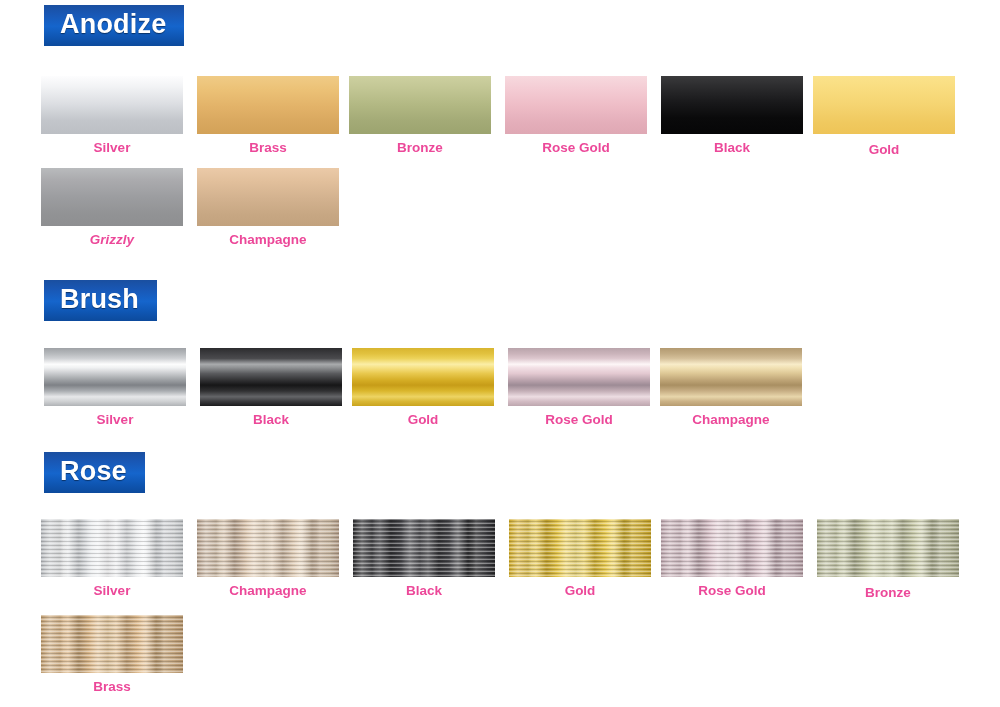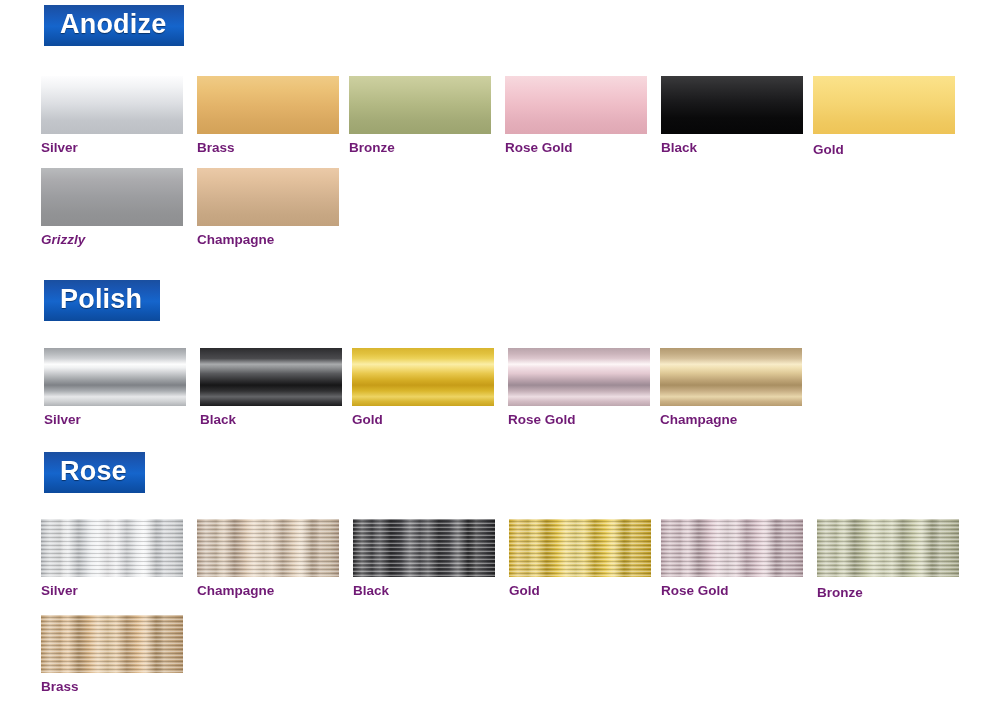--- a/index.html
+++ b/index.html
@@ -53,24 +53,24 @@
   }
   .swatch {
     width: 142px;
     height: 58px;
     display: block;
     position: relative;
     overflow: hidden;
   }
   .caption {
     display: block;
-    text-align: left;
+    text-align: center;
     font-size: 13.5px;
     font-weight: bold;
-    color: #701a75;
+    color: #ec4899;
     font-family: "Liberation Sans", sans-serif;
     margin-top: 6px;
     white-space: nowrap;
     width: 142px;
   }
 
   
   .brushed-lines {
     position: absolute;
     inset: 0;
@@ -140,21 +140,21 @@
           <div class="swatch" style="background: linear-gradient(rgb(185, 187, 189) 0%, rgb(171, 171, 174) 20%, rgb(156, 157, 160) 50%, rgb(146, 147, 149) 78%, rgb(142, 143, 145) 100%);"></div>
           <div class="caption" style="margin-top: 6px; font-style: italic;">Grizzly</div>
         </div>
         <div class="cell" style="left: 197px;">
           <div class="swatch" style="background: linear-gradient(rgb(235, 202, 168) 0%, rgb(226, 192, 156) 22%, rgb(211, 178, 143) 52%, rgb(199, 167, 131) 80%, rgb(194, 162, 126) 100%);"></div>
           <div class="caption" style="margin-top: 6px;">Champagne</div>
         </div>
       </div>
     </div>
     <div class="section">
-      <div class="section-header" style="position: absolute; left: 44px; top: 280px;"><span>Polish</span></div>
+      <div class="section-header" style="position: absolute; left: 44px; top: 280px;"><span>Brush</span></div>
       <div class="row" style="top: 348px;">
         <div class="cell" style="left: 44px;">
           <div class="swatch" style="background: linear-gradient(rgb(159, 162, 166) 0%, rgb(183, 186, 189) 10%, rgb(207, 209, 212) 18%, rgb(253, 253, 253) 28%, rgb(240, 241, 242) 34%, rgb(201, 203, 206) 44%, rgb(154, 157, 161) 56%, rgb(126, 129, 134) 64%, rgb(169, 172, 176) 74%, rgb(231, 232, 234) 84%, rgb(207, 209, 211) 92%, rgb(176, 179, 182) 100%);"></div>
           <div class="caption" style="margin-top: 6px;">Silver</div>
         </div>
         <div class="cell" style="left: 200px;">
           <div class="swatch" style="background: linear-gradient(rgb(44, 44, 46) 0%, rgb(61, 61, 64) 10%, rgb(74, 74, 77) 18%, rgb(169, 171, 173) 28%, rgb(143, 145, 147) 34%, rgb(90, 91, 94) 44%, rgb(48, 48, 50) 56%, rgb(22, 22, 23) 64%, rgb(48, 48, 50) 74%, rgb(100, 101, 104) 84%, rgb(59, 59, 62) 92%, rgb(27, 27, 29) 100%);"></div>
           <div class="caption" style="margin-top: 6px;">Black</div>
         </div>
         <div class="cell" style="left: 352px;">

